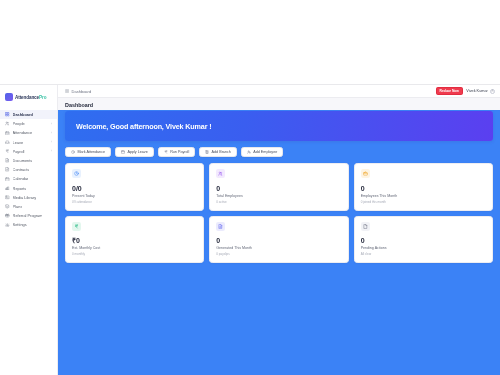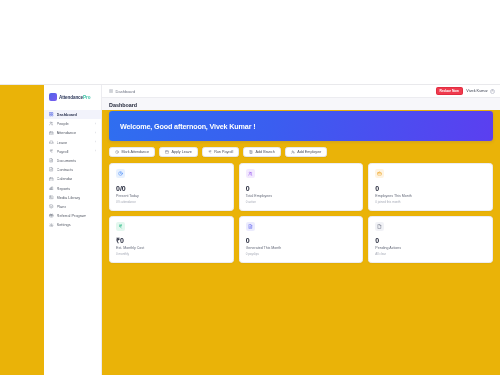--- a/index.html
+++ b/index.html
@@ -9,21 +9,21 @@
     background: #ffffff;
     overflow: hidden;
   }
   #page { position: relative; width: 500px; height: 375px; background: #ffffff; }
 
   
   .page-top { position: absolute; left:0; top:0; width:500px; height:85px; background:#ffffff; }
   .top-rule { position:absolute; left:0; top:84px; width:500px; height:1px; background:#e9e9ec; }
 
   
-  .app { position:absolute; left:0; top:85px; width:500px; height:290px; background:#eab308; display:flex;padding-left:44px; }
+  .app { position:absolute; left:0; top:85px; width:500px; height:290px; background:#3b82f6; display:flex; }
 
   
   .sidebar {
     width:58px; height:290px; background:#ffffff;
     border-right:1px solid #ececf0;
     display:flex; flex-direction:column; padding-top:5px;
   }
   .brand { display:flex; align-items:center; gap:2px; padding:3px 4px 6px 5px; }
   .brand-mark {
     width:8px; height:8px; border-radius:2px;

